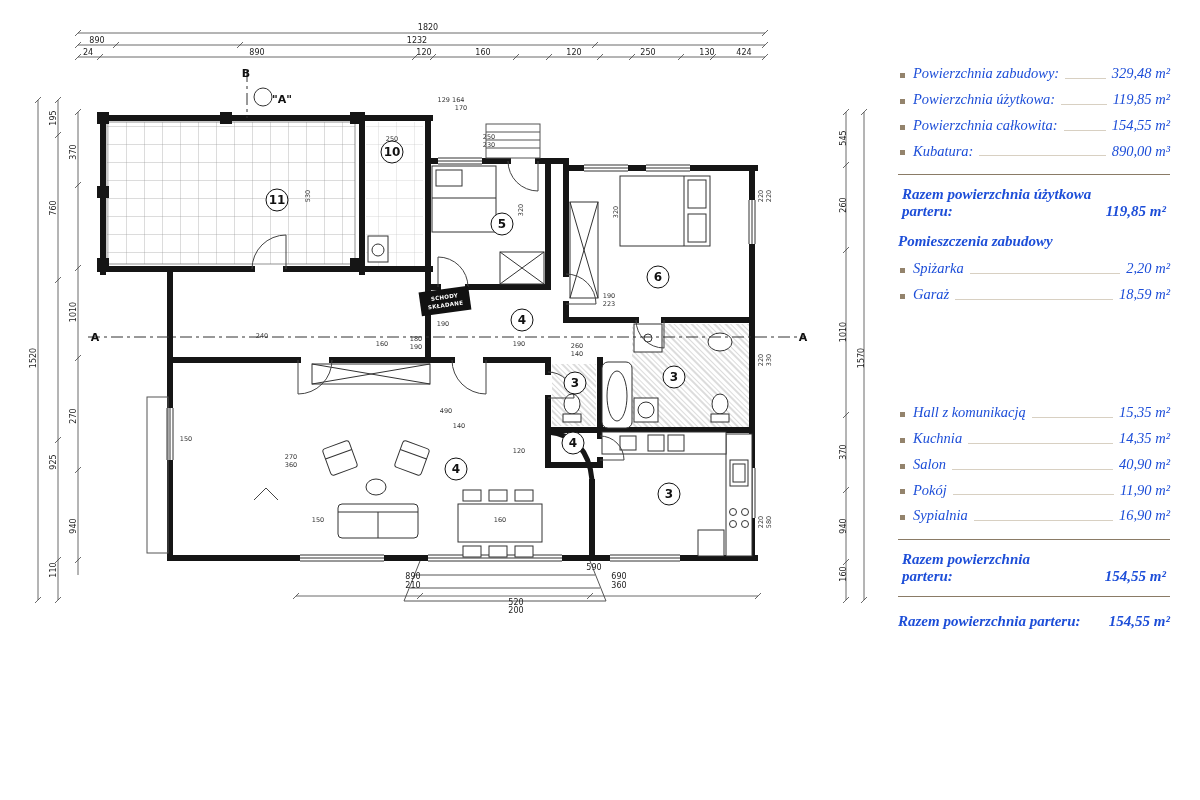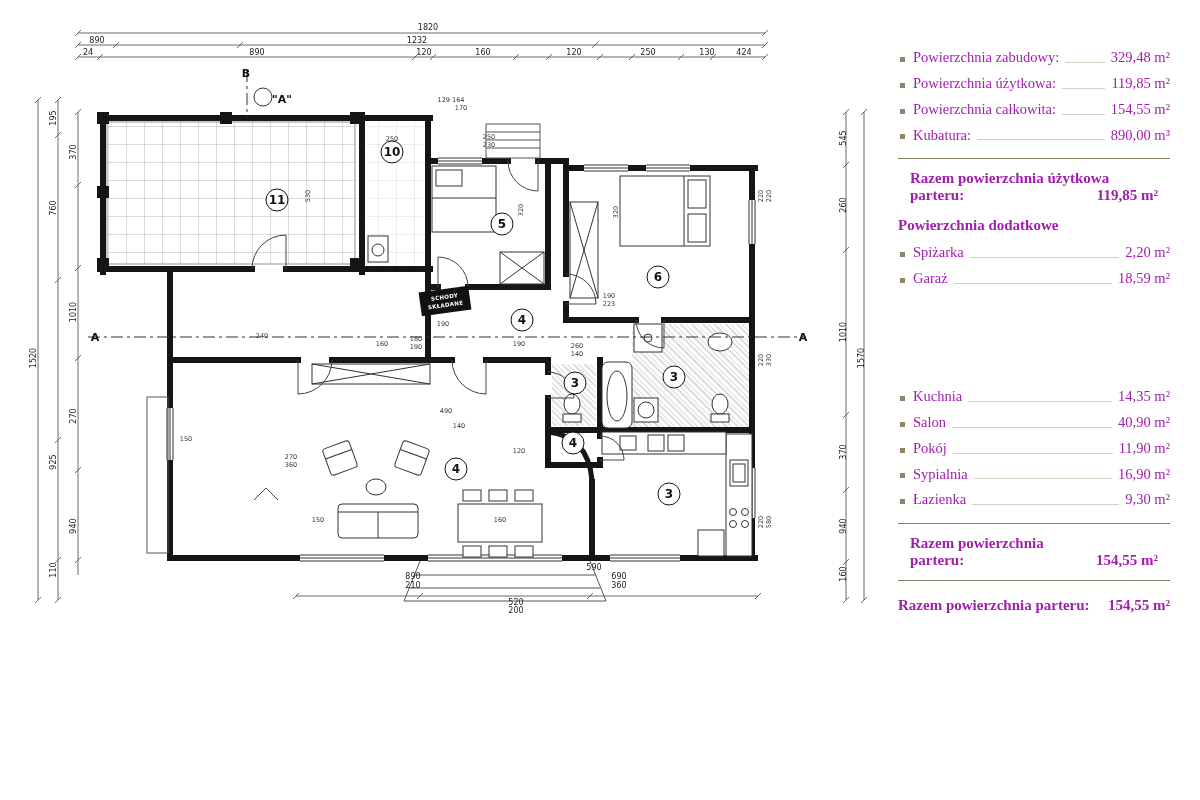--- a/index.html
+++ b/index.html
@@ -7,30 +7,30 @@
          font-family:"DejaVu Sans",sans-serif;}
   
   #plan-svg{position:absolute;left:0;top:0;}
   #plan-svg text{font-family:"DejaVu Sans",sans-serif;}
   .dim{font-size:8px;fill:#222;text-anchor:middle;}
   .dim-s{font-size:6.5px;fill:#333;text-anchor:middle;}
   .room-num{font-size:12px;font-weight:bold;fill:#111;text-anchor:middle;}
   .sec-letter{font-size:11px;font-weight:bold;fill:#111;text-anchor:middle;}
   .schody-txt{font-size:5.5px;font-weight:bold;fill:#fff;text-anchor:middle;letter-spacing:.3px;}
   
-  .panel{position:absolute;left:898px;top:44px;width:272px;
-         font-family:"Liberation Serif","DejaVu Serif",serif;color:#a21caf;}
+  .panel{position:absolute;left:898px;top:60px;width:272px;
+         font-family:"Liberation Serif","DejaVu Serif",serif;color:#1d4ed8;font-style:italic;}
   .row{display:flex;align-items:flex-end;padding:4px 0 3px;font-size:14.5px;line-height:1.3;}
   .bullet{width:5px;height:5px;background:#93836c;margin:0 8px 5px 2px;flex:none;}
   .lbl{white-space:nowrap;}
   .fill{flex:1;border-bottom:1px solid #d8d0c2;margin:0 6px 4px;}
   .val{white-space:nowrap;}
   .rule{border:none;border-top:1px solid #8a7b66;margin:11px 0;}
   .hdr{font-weight:bold;font-size:15px;margin:13px 0 5px;}
-  .razem{font-weight:bold;font-size:15px;margin:3px 12px;}
+  .razem{font-weight:bold;font-size:15px;margin:3px 4px;}
   .rz-row{display:flex;}
   .rz-row .val{margin-left:auto;}
   .spacer{height:92px;}
   .final{display:flex;font-weight:bold;font-size:15px;margin-top:16px;}
   .final .val{margin-left:auto;}
 </style>
 </head>
 <body>
 
 <div id="stage">
@@ -376,39 +376,45 @@
         </div>
       </div>
     <hr class="rule">
     <div class="razem">
       <div>Razem powierzchnia úżytkowa</div>
       <div class="rz-row">
         <span>parteru:</span>
         <span class="val">119,85 m²</span>
       </div>
     </div>
-    <div class="hdr">Powierzchnia dodatkowe</div>
+    <div class="hdr">Pomieszczenia zabudowy</div>
     <div id="dodatkowe-items">
         <div class="row">
           <span class="bullet"></span>
           <span class="lbl">Spiżarka</span>
           <span class="fill"></span>
           <span class="val">2,20 m²</span>
         </div>
         <div class="row">
           <span class="bullet"></span>
           <span class="lbl">Garaż</span>
           <span class="fill"></span>
           <span class="val">18,59 m²</span>
         </div>
       </div>
     <div class="spacer"></div>
     <div id="room-items">
         <div class="row">
           <span class="bullet"></span>
+          <span class="lbl">Hall z komunikacją</span>
+          <span class="fill"></span>
+          <span class="val">15,35 m²</span>
+        </div>
+        <div class="row">
+          <span class="bullet"></span>
           <span class="lbl">Kuchnia</span>
           <span class="fill"></span>
           <span class="val">14,35 m²</span>
         </div>
         <div class="row">
           <span class="bullet"></span>
           <span class="lbl">Salon</span>
           <span class="fill"></span>
           <span class="val">40,90 m²</span>
         </div>
@@ -416,26 +422,20 @@
           <span class="bullet"></span>
           <span class="lbl">Pokój</span>
           <span class="fill"></span>
           <span class="val">11,90 m²</span>
         </div>
         <div class="row">
           <span class="bullet"></span>
           <span class="lbl">Sypialnia</span>
           <span class="fill"></span>
           <span class="val">16,90 m²</span>
-        </div>
-        <div class="row">
-          <span class="bullet"></span>
-          <span class="lbl">Łazienka</span>
-          <span class="fill"></span>
-          <span class="val">9,30 m²</span>
         </div>
       </div>
     <hr class="rule">
     <div class="razem">
       <div>Razem powierzchnia</div>
       <div class="rz-row">
         <span>parteru:</span>
         <span class="val">154,55 m²</span>
       </div>
     </div>

